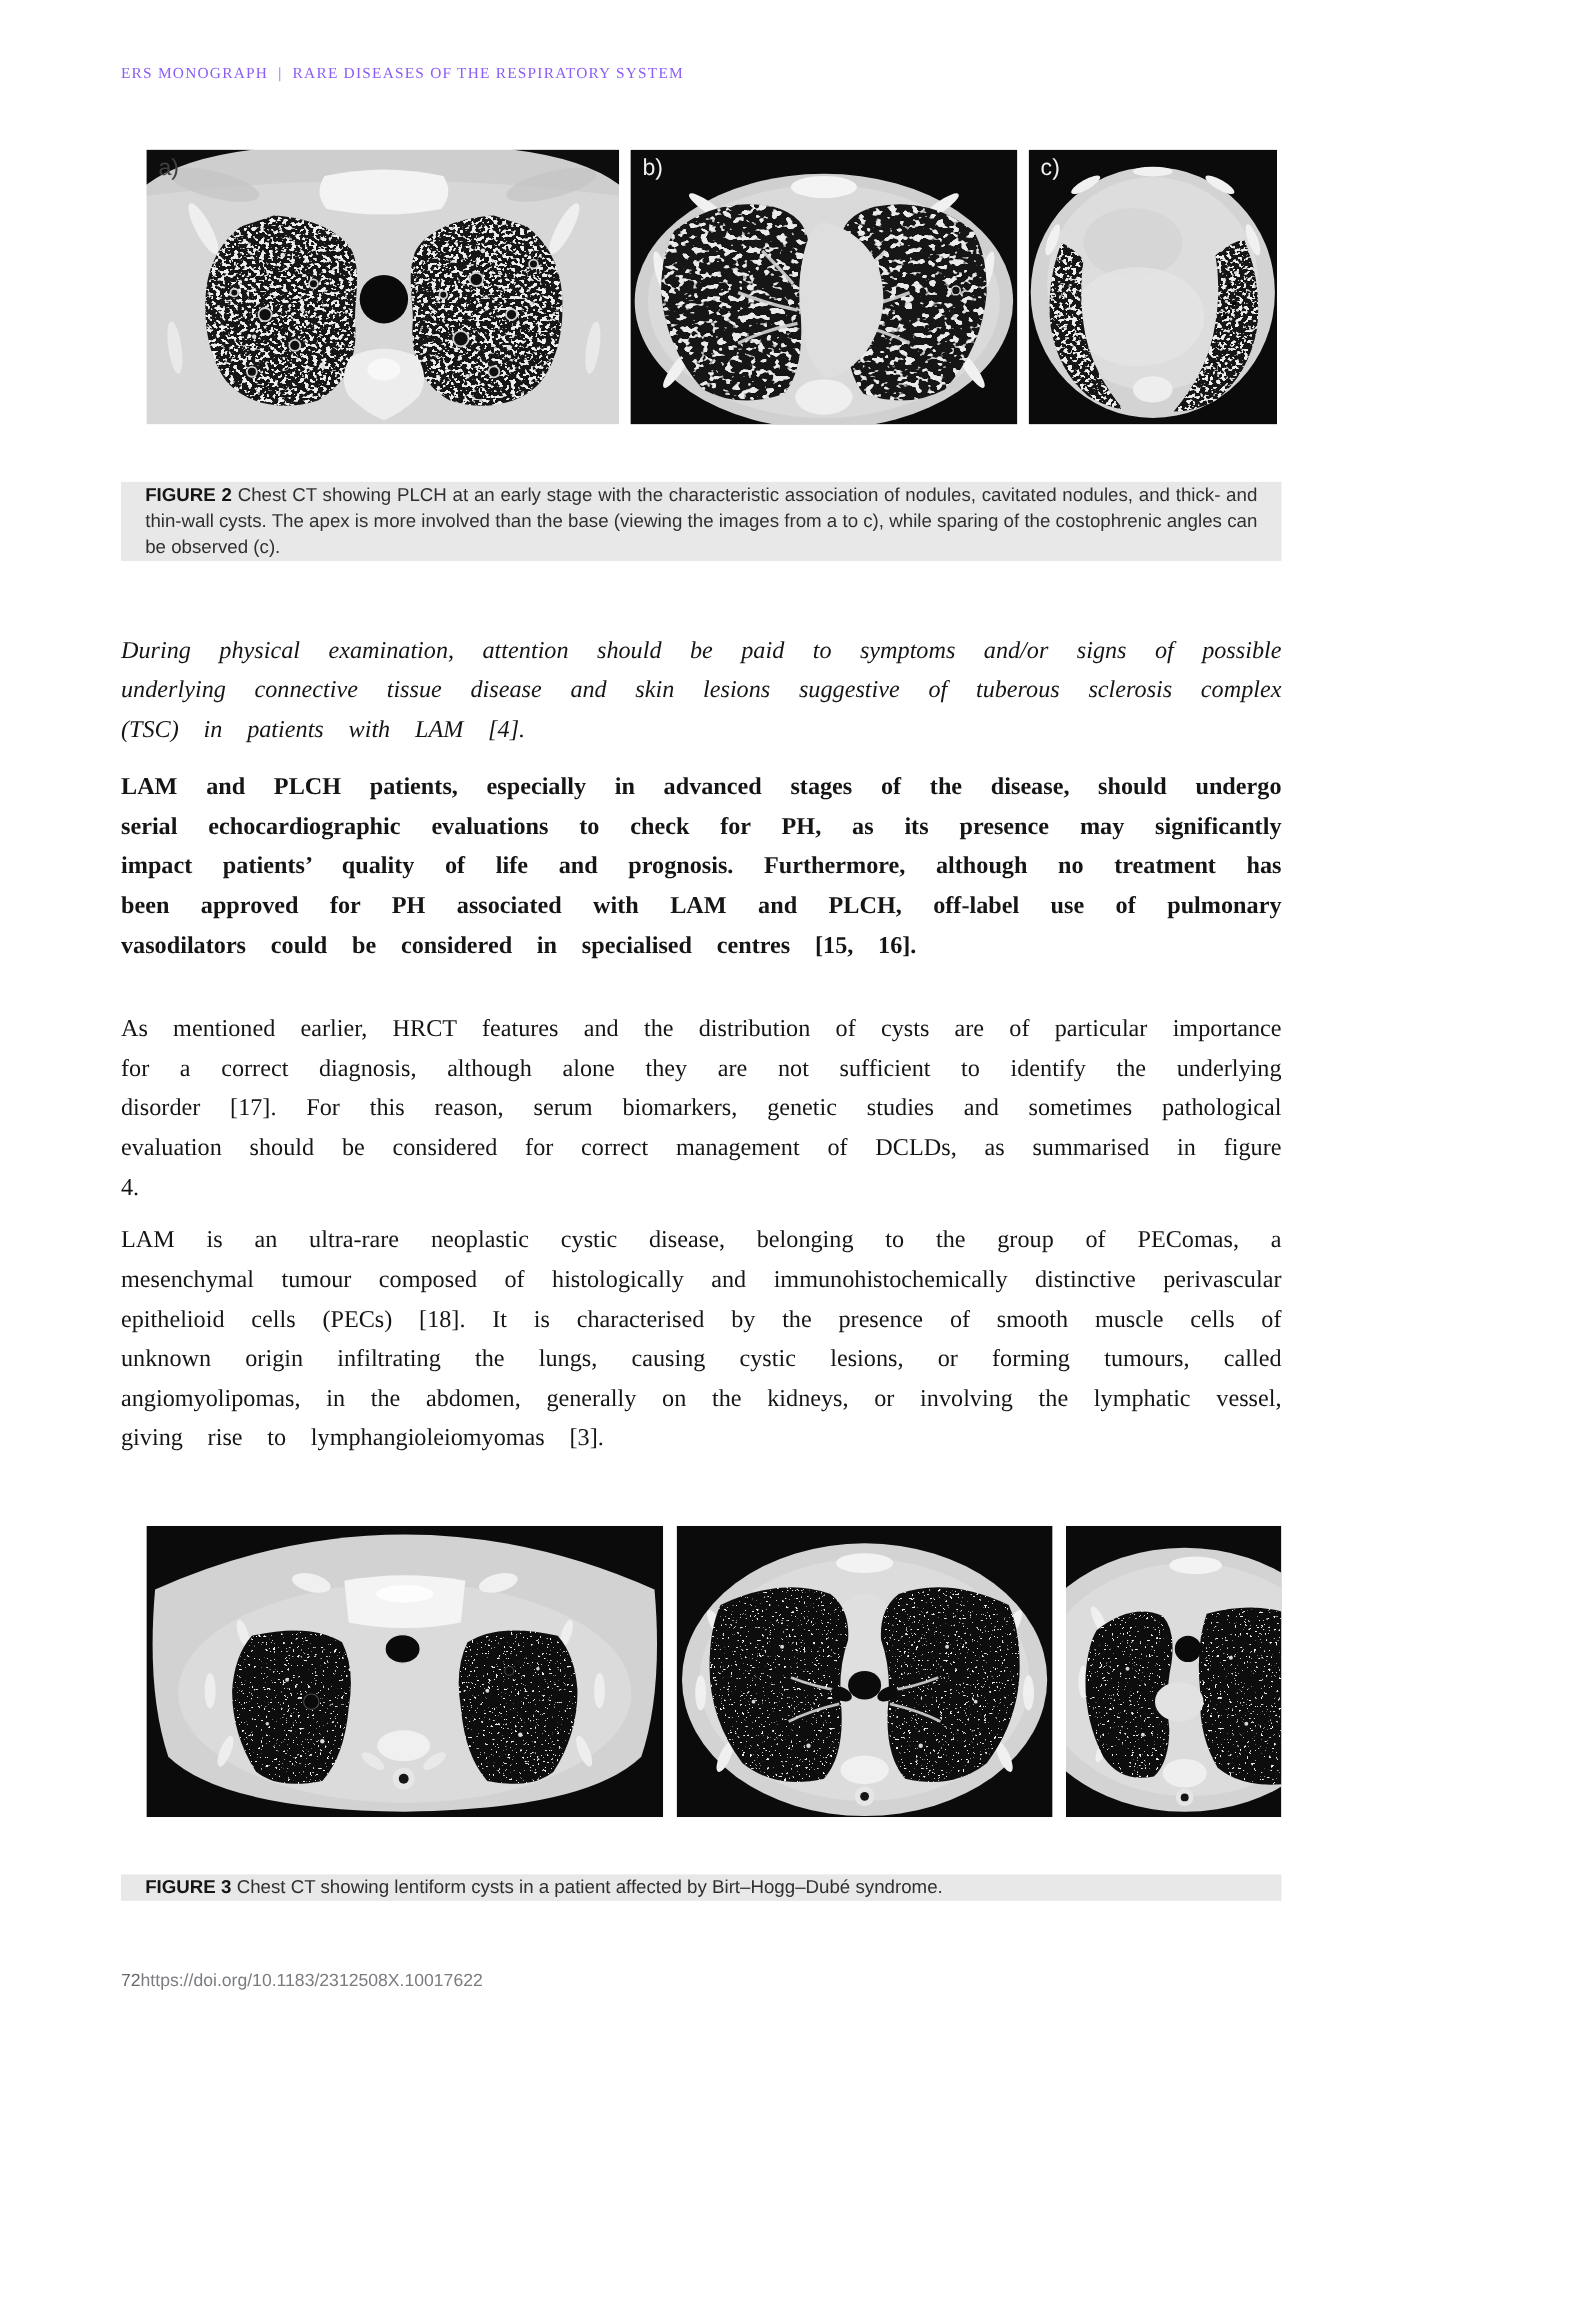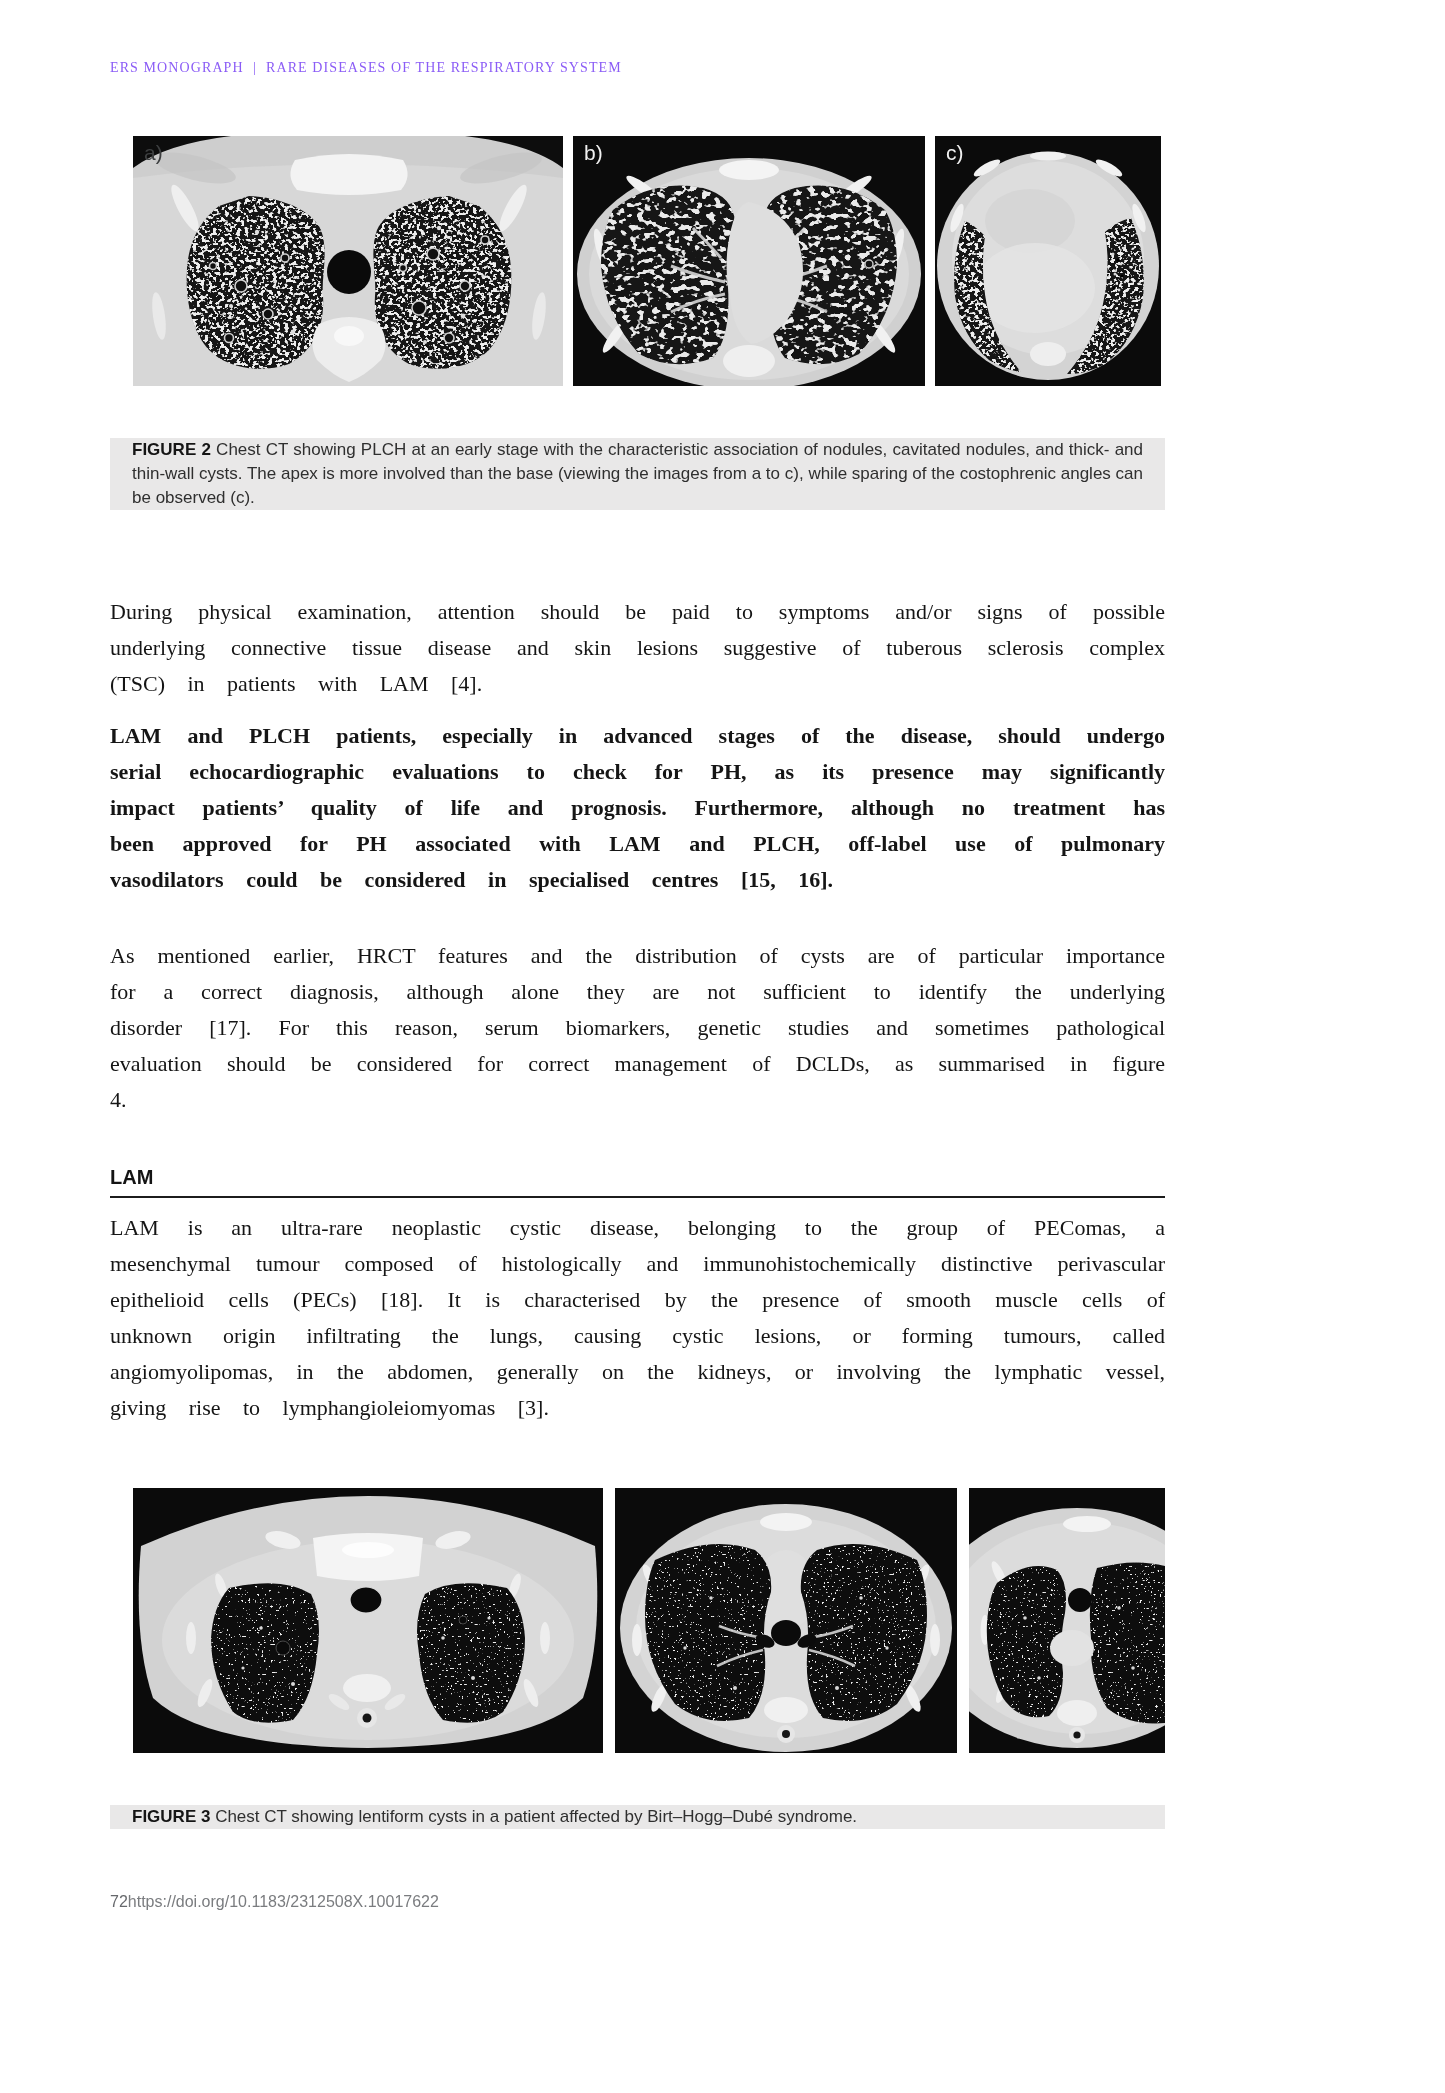--- a/index.html
+++ b/index.html
@@ -19,21 +19,21 @@
   .ct-label { position:absolute; top:6px; left:11px; font-size:21px; line-height:1; }
   .ct-label.dark { color:#3d3f40; }
   .ct-label.light { color:#f0f0f0; }
 
   .capbox { margin-top:52px; background:#e9e8e8; padding:0 22px;
             font-size:17px; line-height:24px; color:#2f2f2f; text-align:justify; }
   .capbox strong { color:#151515; font-weight:bold; }
 
   .bodytext { font-family:"Liberation Serif", serif; font-size:22px; line-height:36px;
               color:#151515; text-align:justify; word-spacing:17px; }
-  #para-1 { margin-top:84px; }
+  #para-1 { margin-top:63px;font-style:italic; }
   #para-2 { margin-top:16px;font-weight:bold; }
   #para-3 { margin-top:40px; }
   #para-lam { margin-top:12px; }
 
   .section-h { margin-top:48px; font-size:20px; font-weight:bold; color:#141414;
                border-bottom:2.5px solid #1c1c1c; padding-bottom:7px; }
 
   #fig3-box { }
 
   .pagefooter { margin-top:64px; display:flex; 
@@ -199,21 +199,20 @@
     <figcaption class="capbox">
       <strong>FIGURE 2</strong>
       <span>Chest CT showing PLCH at an early stage with the characteristic association of nodules, cavitated nodules, and thick- and thin-wall cysts. The apex is more involved than the base (viewing the images from a to c), while sparing of the costophrenic angles can be observed (c).</span>
     </figcaption>
   </figure>
 
   <p class="bodytext" id="para-1">During physical examination, attention should be paid to symptoms and/or signs of possible underlying connective tissue disease and skin lesions suggestive of tuberous sclerosis complex (TSC) in patients with LAM [4].</p>
   <p class="bodytext" id="para-2">LAM and PLCH patients, especially in advanced stages of the disease, should undergo serial echocardiographic evaluations to check for PH, as its presence may significantly impact patients’ quality of life and prognosis. Furthermore, although no treatment has been approved for PH associated with LAM and PLCH, off-label use of pulmonary vasodilators could be considered in specialised centres [15, 16].</p>
   <p class="bodytext" id="para-3">As mentioned earlier, HRCT features and the distribution of cysts are of particular importance for a correct diagnosis, although alone they are not sufficient to identify the underlying disorder [17]. For this reason, serum biomarkers, genetic studies and sometimes pathological evaluation should be considered for correct management of DCLDs, as summarised in figure 4.</p>
 
-  <h2 class="section-h">LAM</h2>
   <p class="bodytext" id="para-lam">LAM is an ultra-rare neoplastic cystic disease, belonging to the group of PEComas, a mesenchymal tumour composed of histologically and immunohistochemically distinctive perivascular epithelioid cells (PECs) [18]. It is characterised by the presence of smooth muscle cells of unknown origin infiltrating the lungs, causing cystic lesions, or forming tumours, called angiomyolipomas, in the abdomen, generally on the kidneys, or involving the lymphatic vessel, giving rise to lymphangioleiomyomas [3].</p>
 
   <figure>
     <div class="figrow" id="fig3-row">
 
       <div class="panel" style="width:470px">
         <svg viewBox="0 0 470 265">
           <rect width="470" height="265" fill="#0b0b0b"></rect>
           <path d="M8,58 Q120,8 235,8 Q350,8 462,58 Q470,150 450,210 Q400,258 235,260 Q70,258 20,210 Q0,150 8,58 Z" fill="#d2d2d2"></path>
           <ellipse cx="235" cy="152" rx="206" ry="100" fill="#dbdbdb"></ellipse>

